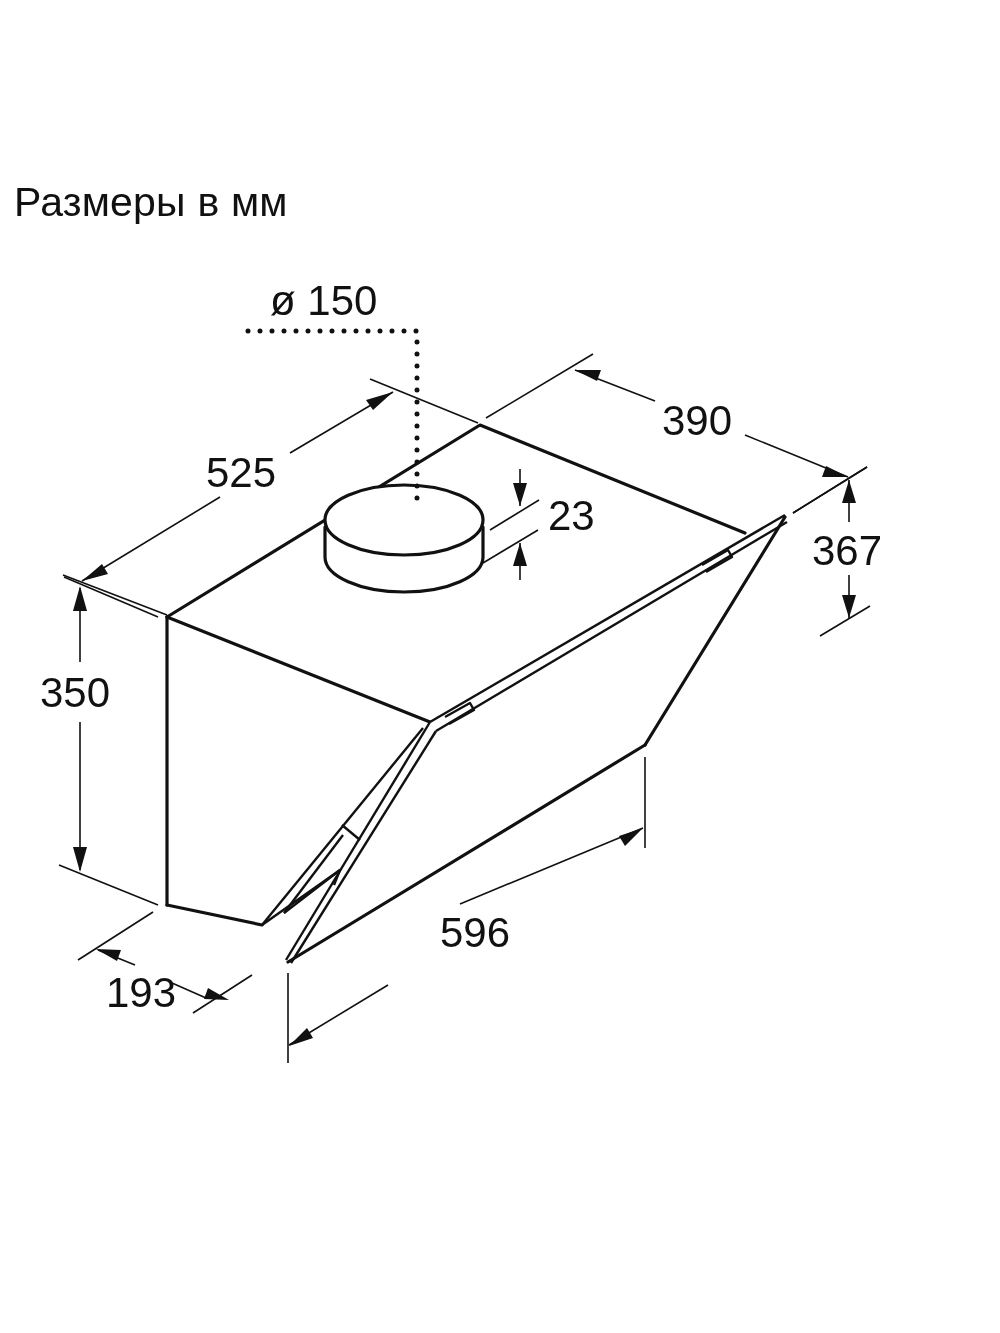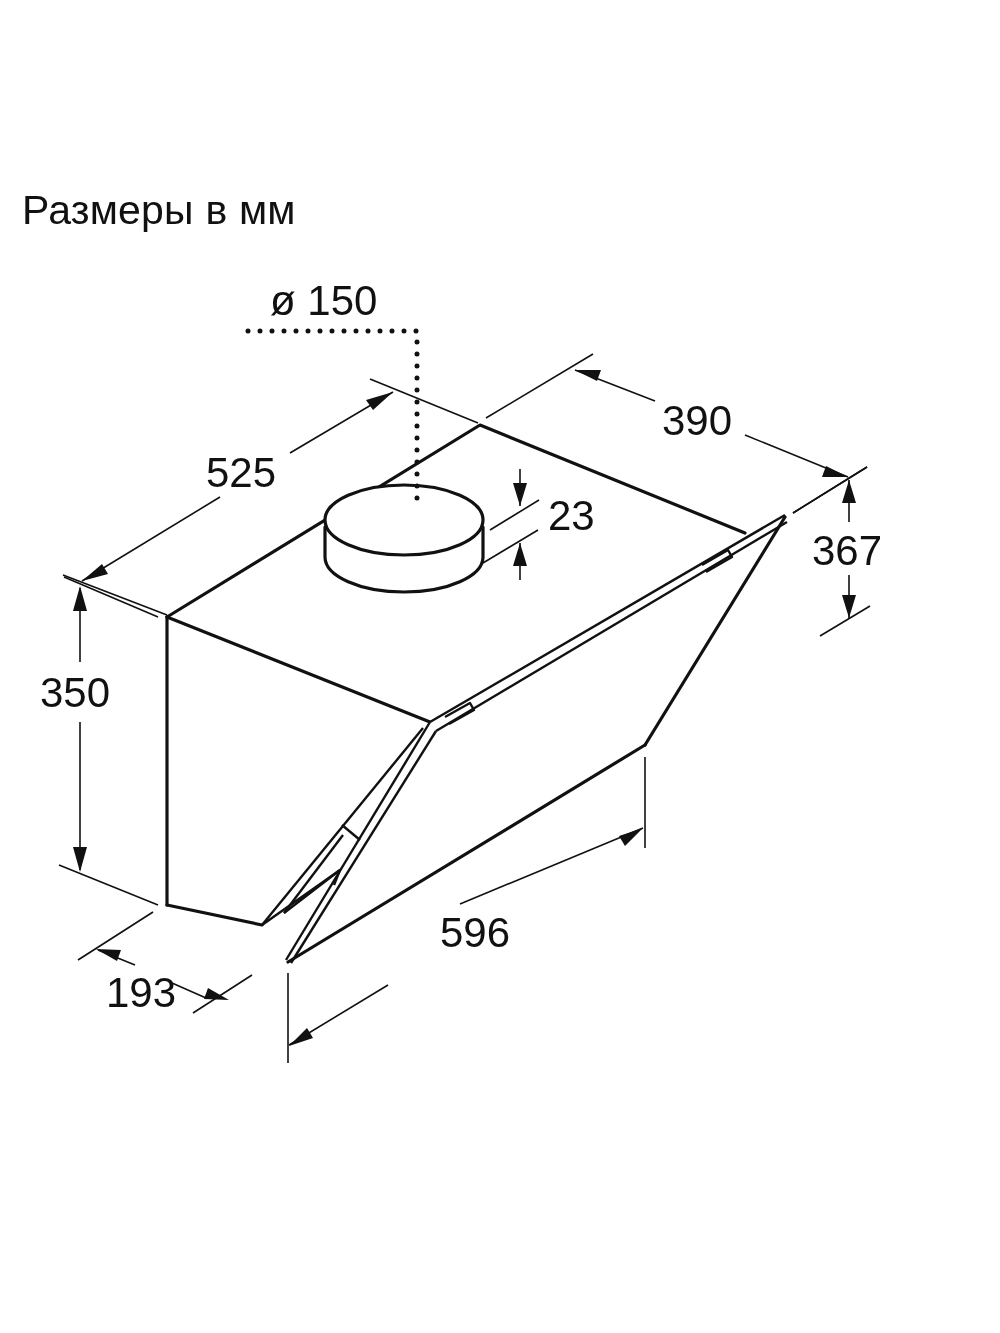--- a/index.html
+++ b/index.html
@@ -15,21 +15,21 @@
       font-family: "Liberation Sans", sans-serif;
       color: #111111;
     }
     .page-title {
       position: absolute;
       left: 14px;
       top: 176px;
       font-size: 41px;
       line-height: 52px;
       font-weight: normal;
-      margin: 8px;
+      margin: 0;
       letter-spacing: 0.2px;
     }
     svg.drawing {
       position: absolute;
       left: 0;
       top: 0;
       width: 1000px;
       height: 1333px;
     }
     .dim-label {

